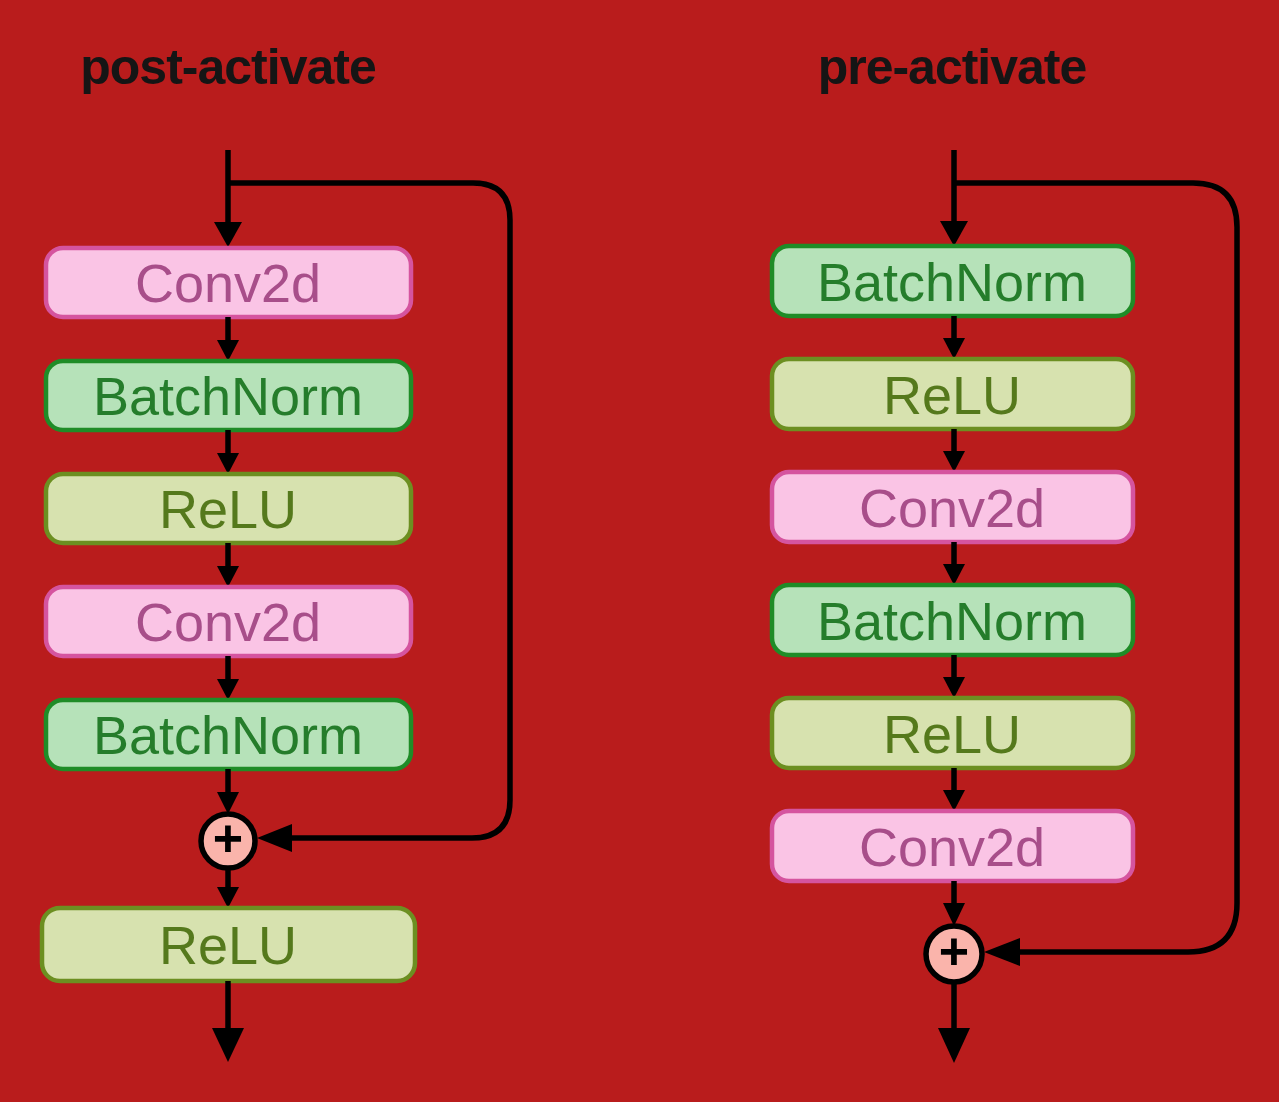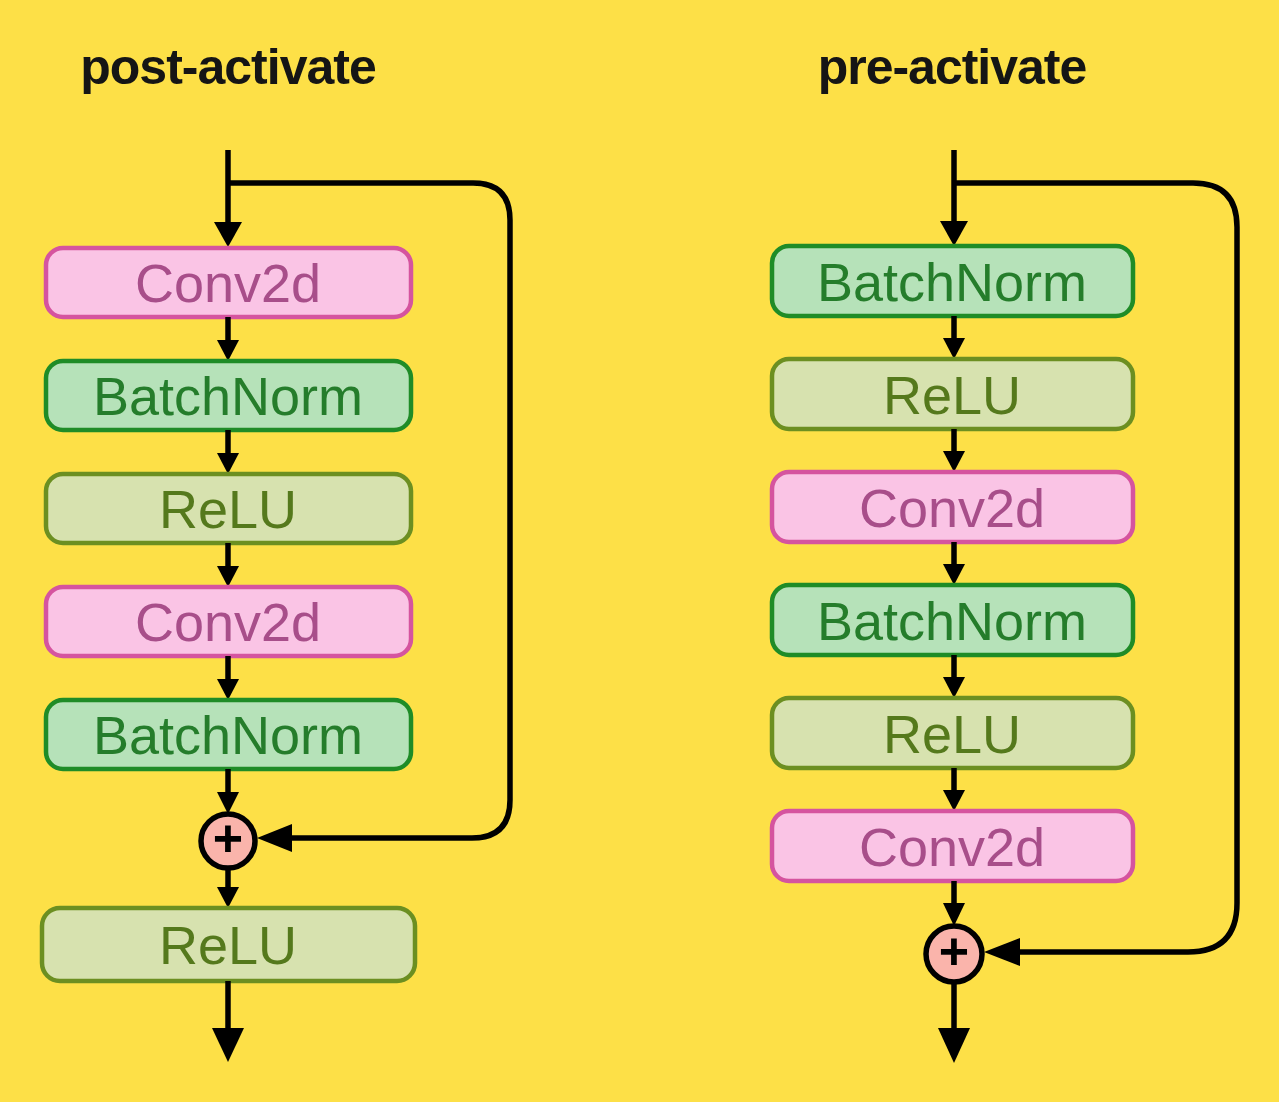--- a/index.html
+++ b/index.html
@@ -1,16 +1,16 @@
 <!DOCTYPE html>
 <html><head>
 <meta charset="utf-8">
 <style>
   html, body { margin: 0; padding: 0; background: #FFFFFF; }
-  .canvas-wrap { width: 1279px; height: 1102px; position: relative; background: #fde047; }
+  .canvas-wrap { width: 1279px; height: 1102px; position: relative; background: #b91c1c; }
   svg { display: block; }
   text { font-family: "Liberation Sans", sans-serif; }
   .diagram-title { font-size: 50px; font-weight: bold; fill: #151515; text-anchor: middle; letter-spacing: -1px; }
   .layer-rect { stroke-width: 4.5; }
   .conv2d    { fill: #FAC4E5; stroke: #D5549F; }
   .batchnorm { fill: #B6E2B9; stroke: #1F8C27; }
   .relu      { fill: #D7E2AF; stroke: #6C8F21; }
   .layer-label { font-size: 54px; text-anchor: middle; }
   .conv2d-label    { fill: #A84E8A; }
   .batchnorm-label { fill: #257D2B; }

